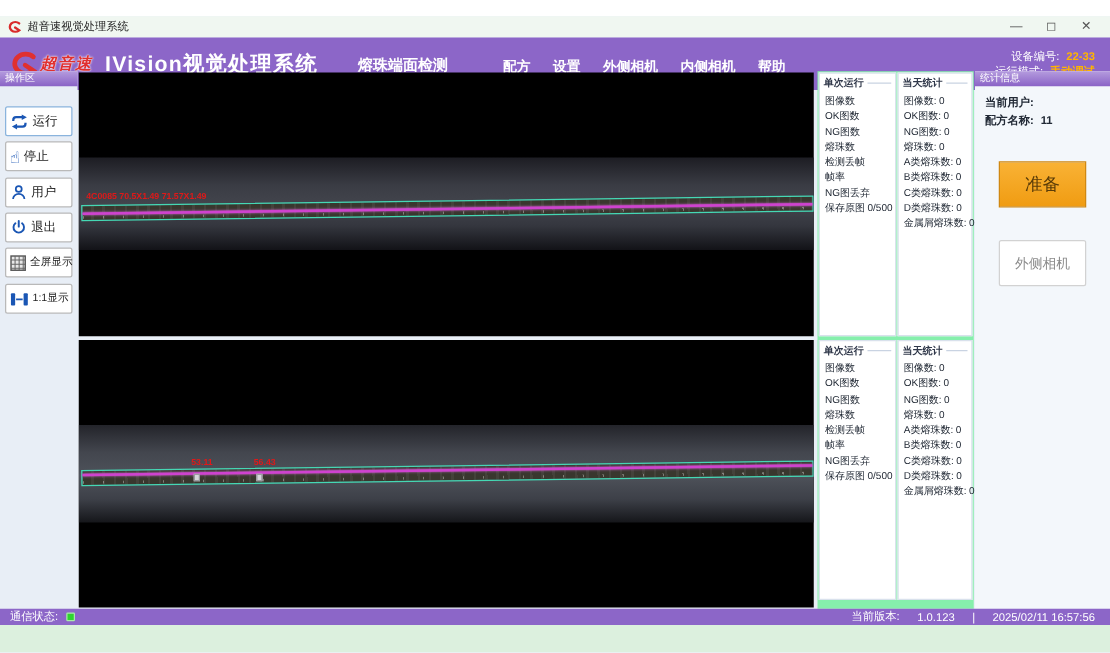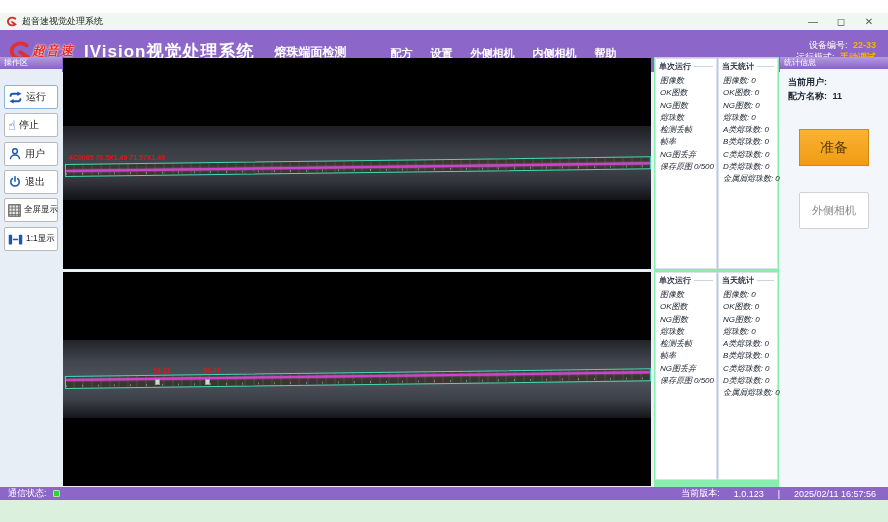--- a/index.html
+++ b/index.html
@@ -14,21 +14,21 @@
   .win-controls { margin-left:auto; display:flex; gap:14px; padding-right:6px; }
   .win-controls span { font-size:10px; color:#555; width:14px; text-align:center; cursor:default; }
 
   
   .header { position:absolute; left:0; top:30px; width:888px; height:42px; background:#8c66c8;
             display:flex; align-items:center; padding:0 8px; color:#fff; }
   .logo-wrap { display:flex; align-items:center; gap:2px; }
   .logo-text { font-size:13px; font-weight:bold; font-style:italic; color:#e03030;
                text-shadow:0 0 2px #ffffff, 0 0 1px #ffffff; letter-spacing:1px; }
   .app-title { font-size:17px; font-weight:bold; margin-left:10px; letter-spacing:1px; }
-  .app-subtitle { font-size:12px; font-weight:bold; margin-left:20px; margin-top:3px; }
+  .app-subtitle { font-size:12px; font-weight:bold; margin-left:32px; margin-top:3px; }
   .menu { display:flex; gap:18px; margin-left:44px; margin-top:4px; }
   .menu div { font-size:11px; font-weight:bold; cursor:default; }
   .devinfo { margin-left:auto; text-align:right; font-size:9px; line-height:12px; padding-right:4px; }
   .devinfo .lbl { color:#ffffff; }
   .devinfo .val { color:#ffb400; font-weight:bold; margin-left:3px; }
 
   
   .sidebar { position:absolute; left:0; top:57px; width:62px; height:430px; background:#e8eef6; }
   .panel-cap { height:12px; background:linear-gradient(180deg,#b49bde,#8a63c6);
                color:#fff; font-size:8px; line-height:12px; padding-left:4px; }
@@ -66,21 +66,21 @@
   .mk-sq { position:absolute; width:5px; height:6px; background:#d5d6da; border:1px solid #9a9aa0; top:107px; }
   .mk-sq1 { left:92px; }
   .mk-sq2 { left:142px; }
 
   
   .statscol { position:absolute; left:654px; top:57px; width:125px; height:430px; background:#86efac; }
   .gbx { position:absolute; background:#fff; border:1px solid #d9e1ec; }
   .gbx-title { font-size:8px; font-weight:bold; color:#30384a; display:flex; align-items:center;
                gap:3px; padding:2px 3px 0 3px; white-space:nowrap; }
   .gbx-title::after { content:""; flex:1; height:1px; background:#c9d3e2; }
-  .gbx-rows { padding:3px 1px 0 4px;font-style:italic; }
+  .gbx-rows { padding:3px 1px 0 4px; }
   .srow { font-size:8px; color:#1c2430; line-height:12.3px; white-space:nowrap; }
   .srow .v { margin-left:2px; }
 
   
   .infopanel { position:absolute; left:780px; top:57px; width:108px; height:430px; background:#f3f7fb; }
   .info-body { padding:6px 8px; }
   .info-line { font-size:9px; font-weight:bold; color:#222a36; line-height:14px; white-space:nowrap; }
   .info-line .v { margin-left:3px; }
   .btn-prepare { display:block; width:70px; height:37px; margin:26px auto 0 auto;
                  background:linear-gradient(180deg,#f9b235,#f09c12); border:1px solid #d08812;

